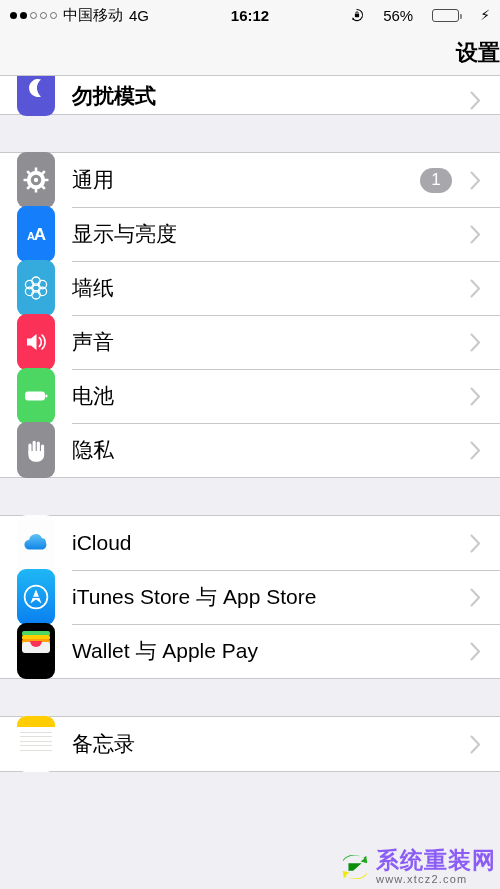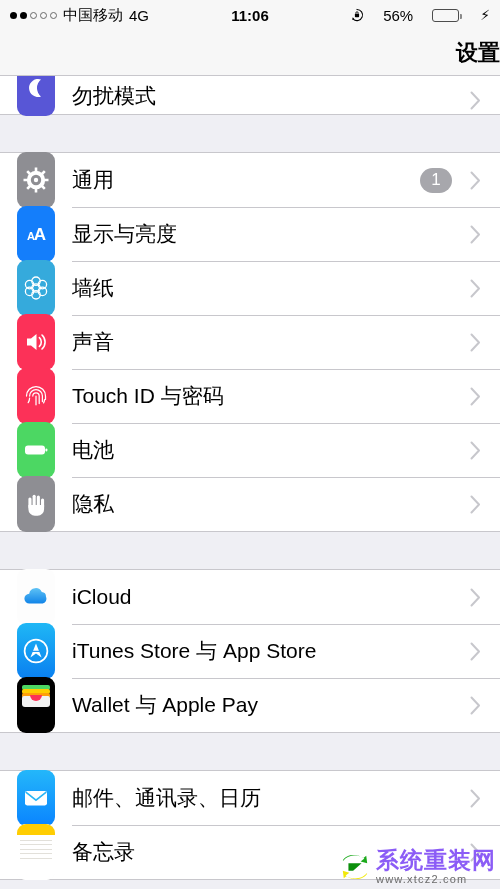--- a/index.html
+++ b/index.html
@@ -125,21 +125,21 @@
 
   .row {
     display: flex;
     align-items: center;
     height: 54px;
     padding-left: 17px;
     box-sizing: border-box;
     background: #fff;
     position: relative;
   }
-  .row.partial { height: 38px; align-items: flex-end; padding-bottom: 4px; }
+  .row.partial { height: 38px; align-items: flex-end; padding-bottom: 4px; font-weight: bold; }
   .row + .row::before {
     content: "";
     position: absolute;
     left: 72px; right: 0; top: 0;
     height: 1px;
     background: #c8c7cc;
   }
   .icon {
     width: 38px; height: 56px;
     border-radius: 9px;
@@ -251,21 +251,21 @@
       <span class="dots">
         <span class="dot on"></span>
         <span class="dot on"></span>
         <span class="dot off"></span>
         <span class="dot off"></span>
         <span class="dot off"></span>
       </span>
       <span class="carrier">中国移动</span>
       <span class="netmode">4G</span>
     </div>
-    <div class="sb-center">11:06</div>
+    <div class="sb-center">16:12</div>
     <div class="sb-right">
       <span>
         <svg class="rotlock" viewBox="0 0 16 16" aria-hidden="true">
           <path d="M8 1.6a6.4 6.4 0 1 1-4.4 11.1" fill="none" stroke="#000" stroke-width="1.2" stroke-linecap="round"></path>
           <path d="M3.2 10.6 L2.4 13.4 L5.2 12.9 Z" fill="#000"></path>
           <rect x="5.6" y="6.6" width="4.8" height="4" rx="0.8" fill="#000"></rect>
           <path d="M6.7 6.6 V5.6 a1.3 1.3 0 0 1 2.6 0 V6.6" fill="none" stroke="#000" stroke-width="1"></path>
         </svg>
       </span>
       <span class="batt-pct">56%</span>
@@ -362,40 +362,20 @@
             </svg>
           </div>
           <div class="label">声音</div>
           <span class="chev">
             <svg width="11" height="19" viewBox="0 0 11 19" aria-hidden="true">
               <path d="M1.5 1.5 L9 9.5 L1.5 17.5" fill="none" stroke="#c7c7cc" stroke-width="2" stroke-linecap="round" stroke-linejoin="round"></path>
             </svg>
           </span>
         </div>
         <div class="row">
-          <div class="icon ico-touchid">
-            <svg viewBox="0 0 38 38" width="38" height="38" aria-hidden="true">
-              <g fill="none" stroke="#fff" stroke-width="1.25" stroke-linecap="round">
-                <path d="M9.5 19a9.5 9.5 0 0 1 19 0v3.5"></path>
-                <path d="M12.6 19a6.4 6.4 0 0 1 12.8 0v5.5"></path>
-                <path d="M15.8 19a3.2 3.2 0 0 1 6.4 0v7.5"></path>
-                <path d="M19 19v8.8"></path>
-                <path d="M11.2 25.6c.9-1.4 1.4-3 1.4-4.6"></path>
-                <path d="M26.6 25.9c.6-1 .9-2.1.9-3.3"></path>
-              </g>
-            </svg>
-          </div>
-          <div class="label">Touch ID 与密码</div>
-          <span class="chev">
-            <svg width="11" height="19" viewBox="0 0 11 19" aria-hidden="true">
-              <path d="M1.5 1.5 L9 9.5 L1.5 17.5" fill="none" stroke="#c7c7cc" stroke-width="2" stroke-linecap="round" stroke-linejoin="round"></path>
-            </svg>
-          </span>
-        </div>
-        <div class="row">
           <div class="icon ico-battery">
             <svg viewBox="0 0 38 38" width="38" height="38" aria-hidden="true">
               <rect x="8" y="14.5" width="20" height="9" rx="3" fill="#fff"></rect>
               <rect x="28.4" y="17.4" width="2" height="3.2" rx="1" fill="#fff"></rect>
             </svg>
           </div>
           <div class="label">电池</div>
           <span class="chev">
             <svg width="11" height="19" viewBox="0 0 11 19" aria-hidden="true">
               <path d="M1.5 1.5 L9 9.5 L1.5 17.5" fill="none" stroke="#c7c7cc" stroke-width="2" stroke-linecap="round" stroke-linejoin="round"></path>
@@ -471,34 +451,20 @@
           <div class="label">Wallet 与 Apple Pay</div>
           <span class="chev">
             <svg width="11" height="19" viewBox="0 0 11 19" aria-hidden="true">
               <path d="M1.5 1.5 L9 9.5 L1.5 17.5" fill="none" stroke="#c7c7cc" stroke-width="2" stroke-linecap="round" stroke-linejoin="round"></path>
             </svg>
           </span>
         </div>
       </div>
       <div class="gap"></div>
       <div class="group">
-        <div class="row">
-          <div class="icon ico-mail">
-            <svg viewBox="0 0 38 38" width="38" height="38" aria-hidden="true">
-              <rect x="8" y="12" width="22" height="14.4" rx="2.1" fill="#fff"></rect>
-              <path d="M8.8 13.2 L19 21.2 L29.2 13.2" fill="none" stroke="#29b6f6" stroke-width="1.6"></path>
-            </svg>
-          </div>
-          <div class="label">邮件、通讯录、日历</div>
-          <span class="chev">
-            <svg width="11" height="19" viewBox="0 0 11 19" aria-hidden="true">
-              <path d="M1.5 1.5 L9 9.5 L1.5 17.5" fill="none" stroke="#c7c7cc" stroke-width="2" stroke-linecap="round" stroke-linejoin="round"></path>
-            </svg>
-          </span>
-        </div>
         <div class="row">
           <div class="icon ico-notes">
             <div class="notes-art">
               <div class="bar"></div>
               <div class="ln" style="top:16px"></div>
               <div class="ln" style="top:20.4px"></div>
               <div class="ln" style="top:24.8px"></div>
               <div class="ln" style="top:29.200000000000003px"></div>
               <div class="ln" style="top:33.6px"></div>
             </div>

